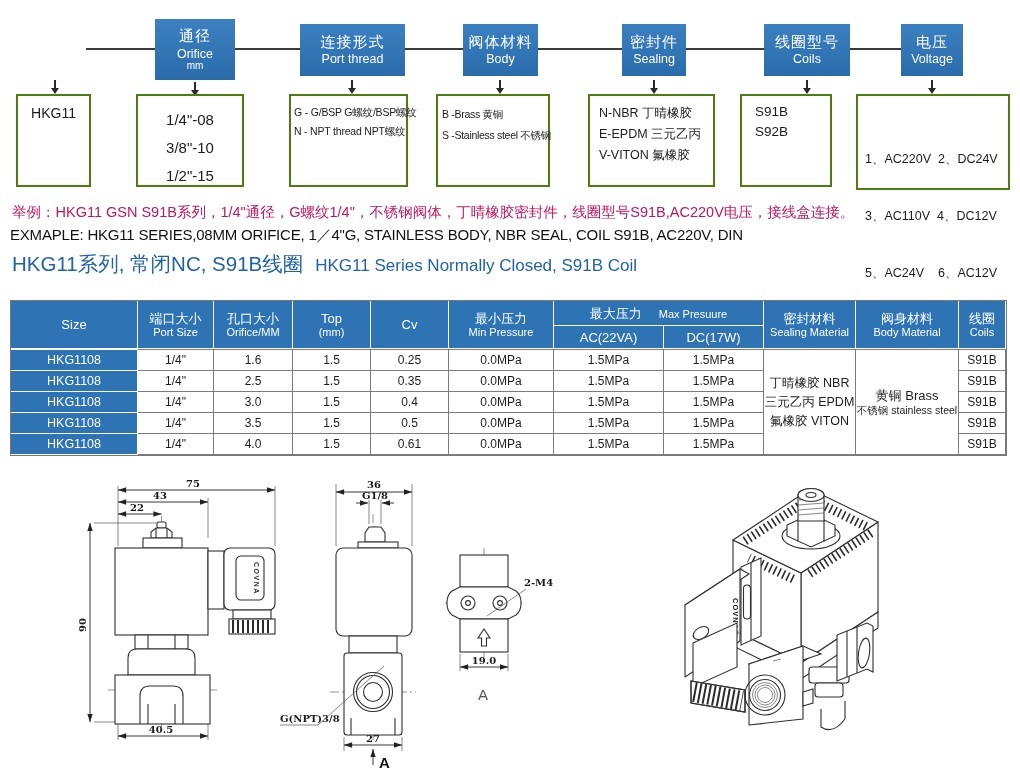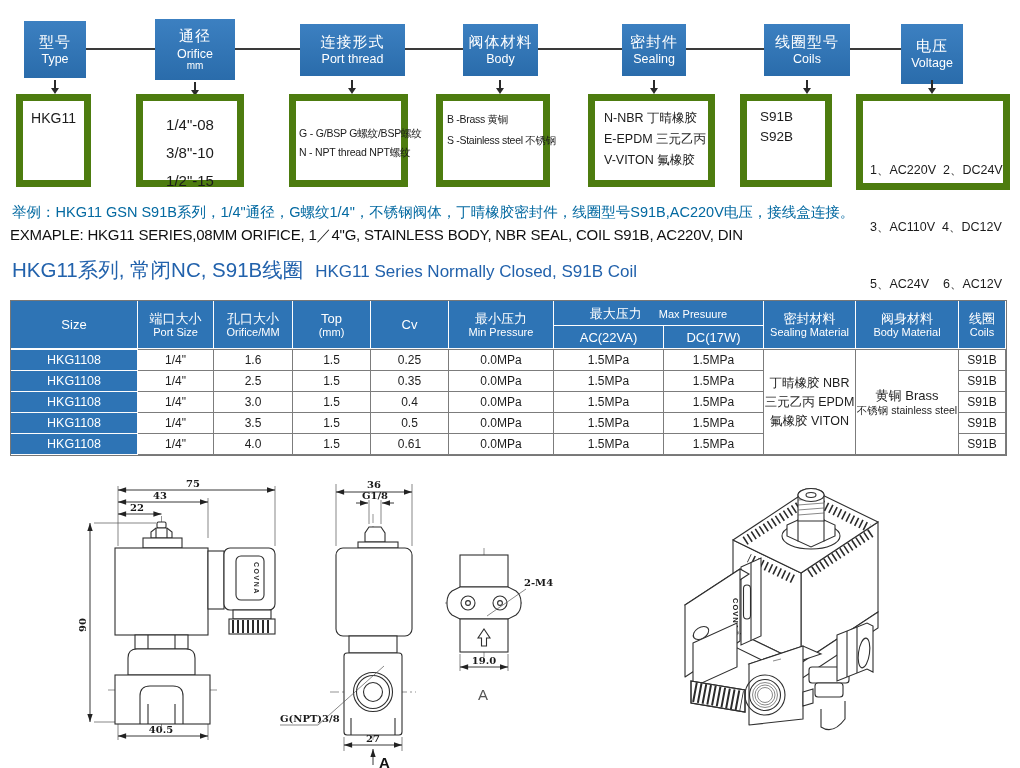--- a/index.html
+++ b/index.html
@@ -13,33 +13,33 @@
     color:#fff; display:flex; flex-direction:column; align-items:center; justify-content:center;
     text-align:center; line-height:1.15;
   }
   .bb .cn { font-size:15px; letter-spacing:1px; }
   .bb .en { font-size:12.5px; margin-top:2px; }
   .bb .sub { font-size:10px; margin-top:-1px; }
   .hline { position:absolute; height:2px; background:#3a3a3a; top:48px; }
   .dar { position:absolute; width:2px; height:8px; background:#2a2a2a; }
   .dar::after { content:""; position:absolute; left:-3px; top:8px;
     border-left:4px solid transparent; border-right:4px solid transparent; border-top:6px solid #2a2a2a; }
-  .wb { position:absolute; border:7px solid #4d7c0f; background:#fff; box-sizing:border-box; color:#1b1b1b; }
+  .wb { position:absolute; border:2px solid #4d7c0f; background:#fff; box-sizing:border-box; color:#1b1b1b; }
   .wb1 { text-align:center; padding-top:9px; font-size:14px; }
   .wb2 { text-align:center; padding-top:10px; font-size:15px; line-height:28px; }
-  .wb3 { padding:23px 3px; font-size:10.5px; line-height:19px; white-space:nowrap; letter-spacing:-0.2px; }
+  .wb3 { padding:7px 3px; font-size:10.5px; line-height:19px; white-space:nowrap; letter-spacing:-0.2px; }
   .wb4 { padding:8px 4px; font-size:10.5px; line-height:21px; white-space:nowrap; letter-spacing:-0.3px; }
   .wb5 { padding:7px 9px; font-size:12.5px; line-height:21px; white-space:nowrap; }
   .wb6 { padding:6px 13px; font-size:13.5px; line-height:20px; }
-  .wb7 { padding:22px 7px; font-size:12.5px; line-height:19px; white-space:pre; }
+  .wb7 { padding:16px 7px; font-size:12.5px; line-height:19px; white-space:pre; }
   
-  .ex1 { position:absolute; left:12px; top:203px; font-size:14.5px; color:#0369a1; }
+  .ex1 { position:absolute; left:12px; top:203px; font-size:14.5px; color:#be185d; }
   .ex2 { position:absolute; left:10px; top:226px; font-size:15px; color:#111; letter-spacing:-0.2px; }
   
-  .sect { position:absolute; left:12px; top:256px; color:#2262ac; white-space:nowrap; }
+  .sect { position:absolute; left:12px; top:250px; color:#2262ac; white-space:nowrap; }
   .sect .t-cn { font-size:20.5px; }
   .sect .t-en { font-size:17px; margin-left:12px; }
   
   #spec { position:absolute; left:10px; top:300px; width:995px; border-collapse:separate; border-spacing:0;
     table-layout:fixed; font-size:12px; color:#1d1d1d; border:1px solid #777; }
   #spec th { background:#2e74b5; color:#fff; font-weight:normal; padding:0;
     border-right:1px solid #fdfdfd; border-bottom:1px solid #fdfdfd; vertical-align:middle; }
   #spec tr.h1 th { height:24px; } #spec tr.h2 th { height:22px; }
   #spec td { background:#fff; text-align:center; height:20px; padding:0;
     border-right:1px solid #7c7c7c; border-bottom:1px solid #7c7c7c; }
@@ -70,24 +70,20 @@
 
 <div id="page">
 
   <div class="hline" style="left:86px;width:69px"></div>
   <div class="hline" style="left:235px;width:65px"></div>
   <div class="hline" style="left:405px;width:58px"></div>
   <div class="hline" style="left:538px;width:84px"></div>
   <div class="hline" style="left:686px;width:78px"></div>
   <div class="hline" style="left:850px;width:51px"></div>
 
-  <div class="bb" style="left:24px;top:21px;width:62px;height:57px">
-    <div class="cn">型号</div>
-    <div class="en">Type</div>
-  </div>
   <div class="bb" style="left:300px;top:24px;width:105px;height:52px">
     <div class="cn">连接形式</div>
     <div class="en">Port thread</div>
   </div>
   <div class="bb" style="left:155px;top:19px;width:80px;height:61px">
     <div class="cn">通径</div>
     <div class="en">Orifice</div>
     <div class="sub">mm</div>
   </div>
   <div class="bb" style="left:463px;top:24px;width:75px;height:52px">
@@ -95,21 +91,21 @@
     <div class="en">Body</div>
   </div>
   <div class="bb" style="left:622px;top:24px;width:64px;height:52px">
     <div class="cn">密封件</div>
     <div class="en">Sealing</div>
   </div>
   <div class="bb" style="left:764px;top:24px;width:86px;height:52px">
     <div class="cn">线圈型号</div>
     <div class="en">Coils</div>
   </div>
-  <div class="bb" style="left:901px;top:24px;width:62px;height:60px">
+  <div class="bb" style="left:901px;top:24px;width:62px;height:52px">
     <div class="cn">电压</div>
     <div class="en">Voltage</div>
   </div>
 
   <div class="dar" style="left:54px;top:80px"></div>
   <div class="dar" style="left:194px;top:82px"></div>
   <div class="dar" style="left:351px;top:80px"></div>
   <div class="dar" style="left:499px;top:80px"></div>
   <div class="dar" style="left:653px;top:80px"></div>
   <div class="dar" style="left:806px;top:80px"></div>

